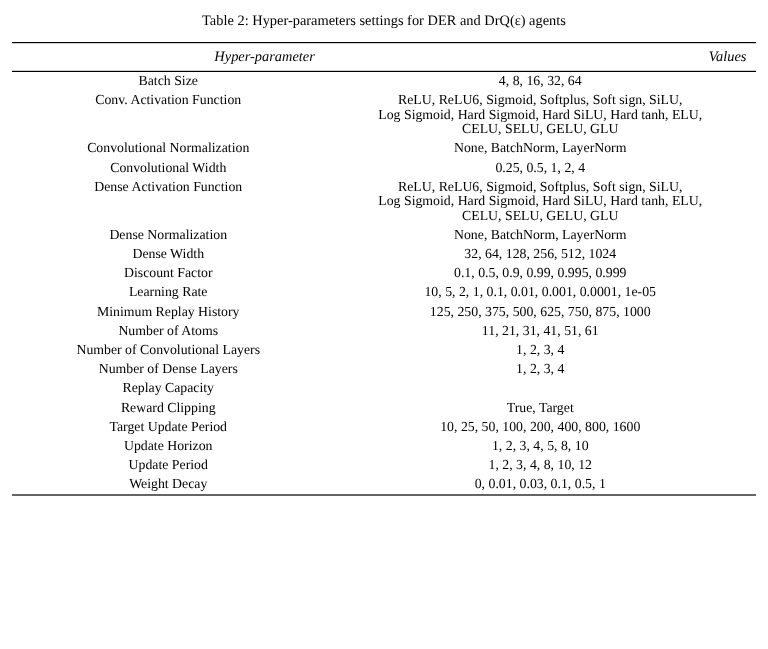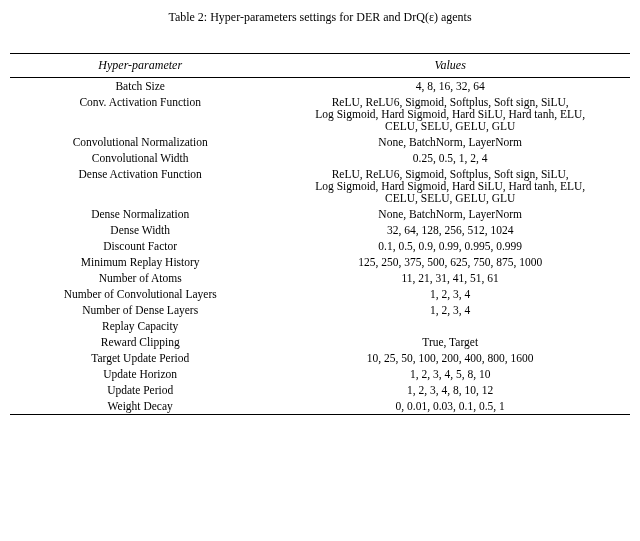--- a/index.html
+++ b/index.html
@@ -13,34 +13,34 @@
       padding: 10px;
       width: 640px;
       min-height: 541px;
     }
     .table-container {
       width: 620px;
     }
     .table-caption {
       text-align: center;
       font-size: 12px;
-      margin-bottom: 24px;
+      margin-bottom: 6px;
       padding-bottom: 4px;
     }
     table {
       width: 100%;
       border-collapse: collapse;
       border-top: 1.5px solid #000;
       border-bottom: 1.5px solid #000;
     }
     thead tr {
       border-bottom: 1px solid #000;
     }
     th {
-      text-align: center;
+      text-align: right;
       font-weight: normal;
       font-style: italic;
       padding: 4px 8px;
       font-size: 12px;
     }
     td {
       padding: 2px 8px;
       font-size: 11.5px;
       vertical-align: top;
     }
@@ -92,20 +92,24 @@
         </tr>
         <tr>
           <td>Dense Width</td>
           <td>32, 64, 128, 256, 512, 1024</td>
         </tr>
         <tr>
           <td>Discount Factor</td>
           <td>0.1, 0.5, 0.9, 0.99, 0.995, 0.999</td>
         </tr>
         <tr>
+          <td>Learning Rate</td>
+          <td>10, 5, 2, 1, 0.1, 0.01, 0.001, 0.0001, 1e-05</td>
+        </tr>
+        <tr>
           <td>Minimum Replay History</td>
           <td>125, 250, 375, 500, 625, 750, 875, 1000</td>
         </tr>
         <tr>
           <td>Number of Atoms</td>
           <td>11, 21, 31, 41, 51, 61</td>
         </tr>
         <tr>
           <td>Number of Convolutional Layers</td>
           <td>1, 2, 3, 4</td>

